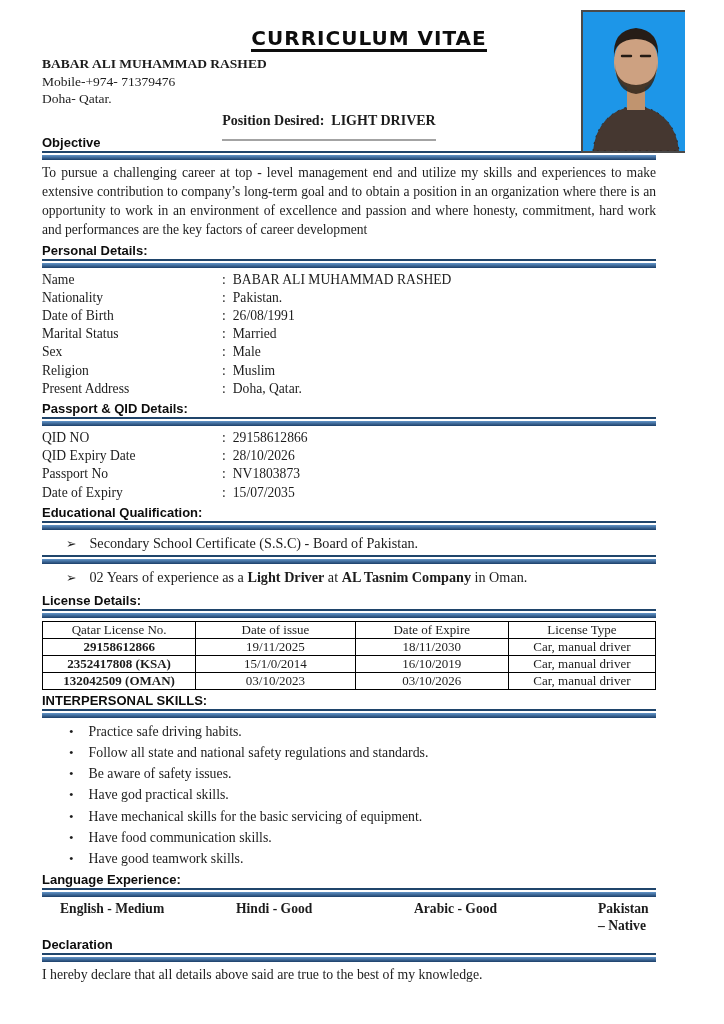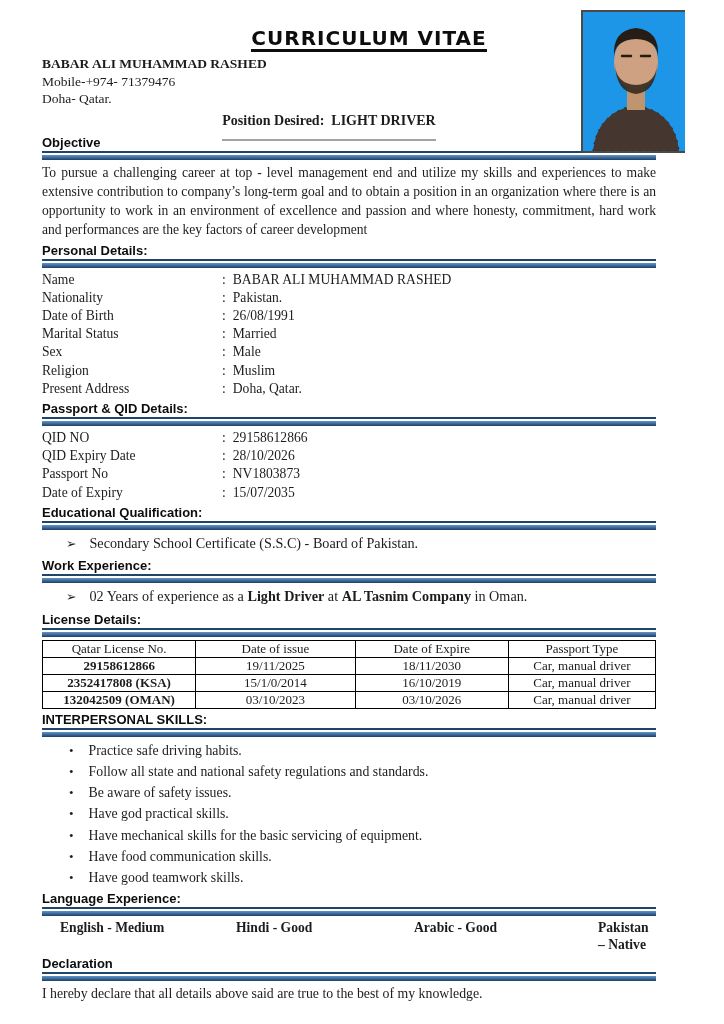--- a/index.html
+++ b/index.html
@@ -223,39 +223,38 @@
           <span class="kv-label">Date of Expiry</span>
           <span class="kv-colon">:</span>
           <span class="kv-value">15/07/2035</span>
         </div>
     </div>
 
     <div class="sec-heading">Educational Qualification:</div>
     <div class="sep"></div>
     <div class="arrow-line"><span class="arrow-glyph">➢</span><span>Secondary School Certificate (S.S.C) - Board of Pakistan.</span></div>
 
-    <div class="sec-heading">Work Experience:</div>
     <div class="sep"></div>
     <div class="arrow-line"><span class="arrow-glyph">➢</span><span>02 Years of experience as a </span><b>Light Driver</b><span> at </span><b>AL Tasnim Company</b><span> in Oman.</span></div>
 
     <div class="sec-heading">License Details:</div>
     <div class="sep"></div>
     <table class="license">
       <colgroup>
           <col style="width:25%">
           <col style="width:26%">
           <col style="width:25%">
           <col style="width:24%">
         </colgroup>
       <thead>
         <tr>
           <th>Qatar License No.</th>
           <th>Date of issue</th>
           <th>Date of Expire</th>
-          <th>Passport Type</th>
+          <th>License Type</th>
         </tr>
       </thead>
       <tbody>
         <tr>
           <td class="lic-no">29158612866</td>
           <td>19/11/2025</td>
           <td>18/11/2030</td>
           <td>Car, manual driver</td>
         </tr>
         <tr>

